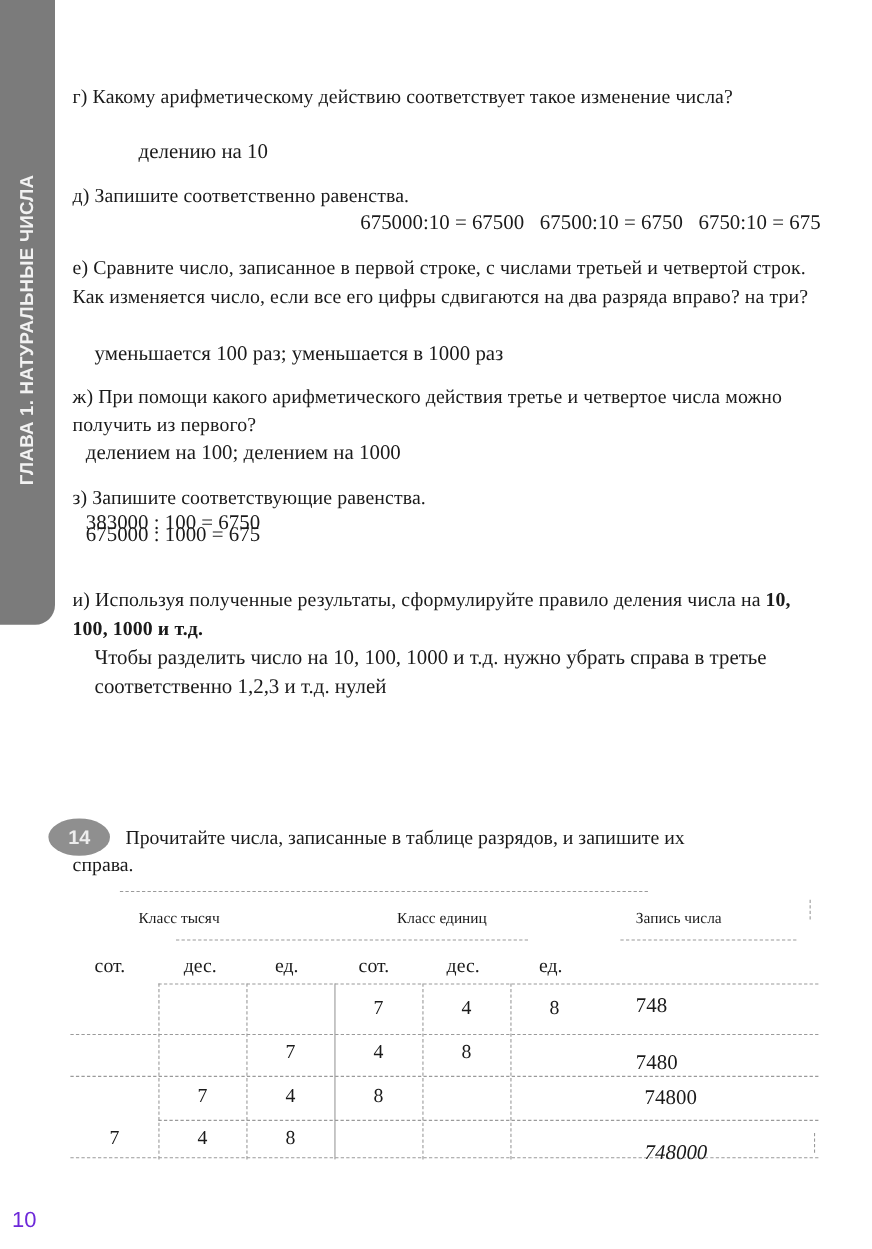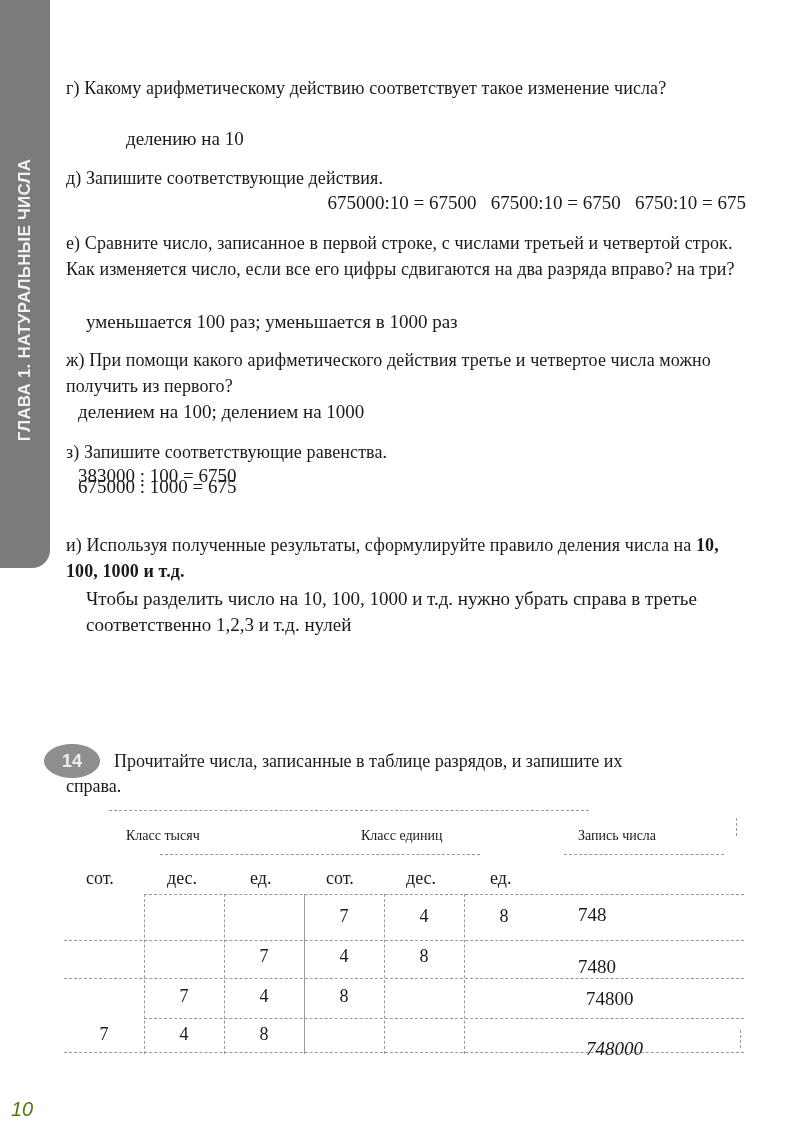--- a/index.html
+++ b/index.html
@@ -30,33 +30,33 @@
     }
     .task-text { position: absolute; left: 114px; top: 748px; width: 640px; font-size: 18px; line-height: 26px; }
     .task-text2 { position: absolute; left: 66px; top: 776px; font-size: 18px; }
     .tbl { position: absolute; left: 64px; top: 810px; width: 680px; height: 245px; }
     .hline { position: absolute; height: 0; border-top: 1px dashed #9a9a9a; }
     .vline { position: absolute; width: 0; border-left: 1px dashed #9a9a9a; }
     .th { position: absolute; font-size: 14px; }
     .sub { position: absolute; font-size: 18px; }
     .cell { position: absolute; font-size: 18px; width: 30px; text-align: center; }
     .rec { position: absolute; font-size: 19px; }
-    .page-num { position: absolute; left: 11px; top: 1098px; font-family: "Liberation Sans", sans-serif; font-size: 20px; color: #4d7c0f; font-style: italic; }
+    .page-num { position: absolute; left: 11px; top: 1098px; font-family: "Liberation Sans", sans-serif; font-size: 20px; color: #6d28d9; }
   </style>
 </head>
 <body>
 
 <div class="sidebar">
   <div class="sidebar-text">ГЛАВА 1. НАТУРАЛЬНЫЕ ЧИСЛА</div>
 </div>
 
 <div class="blk q" style="top:75px;">г) Какому арифметическому действию соответствует такое изменение числа?</div>
 <div class="blk ans" style="top:126px; left:126px;">делению на 10</div>
 
-<div class="blk q" style="top:165px;">д) Запишите соответствующие действия.</div>
+<div class="blk q" style="top:165px;">д) Запишите соответственно равенства.</div>
 <div class="blk ans" style="top:190px; white-space:pre;text-align:right;">675000:10 = 67500   67500:10 = 6750   6750:10 = 675</div>
 
 <div class="blk q" style="top:230px;">е) Сравните число, записанное в первой строке, с числами третьей и четвертой строк. Как изменяется число, если все его цифры сдвигаются на два разряда вправо? на три?</div>
 <div class="blk ans" style="top:309px; left:86px;">уменьшается 100 раз; уменьшается в 1000 раз</div>
 
 <div class="blk q" style="top:347px;">ж) При помощи какого арифметического действия третье и четвертое числа можно получить из первого?</div>
 <div class="blk ans" style="top:399px; left:78px;">делением на 100; делением на 1000</div>
 
 <div class="blk q" style="top:439px;">з) Запишите соответствующие равенства.</div>
 <div class="blk ans" style="top:463px; left:78px;">383000 : 100 = 6750</div>

